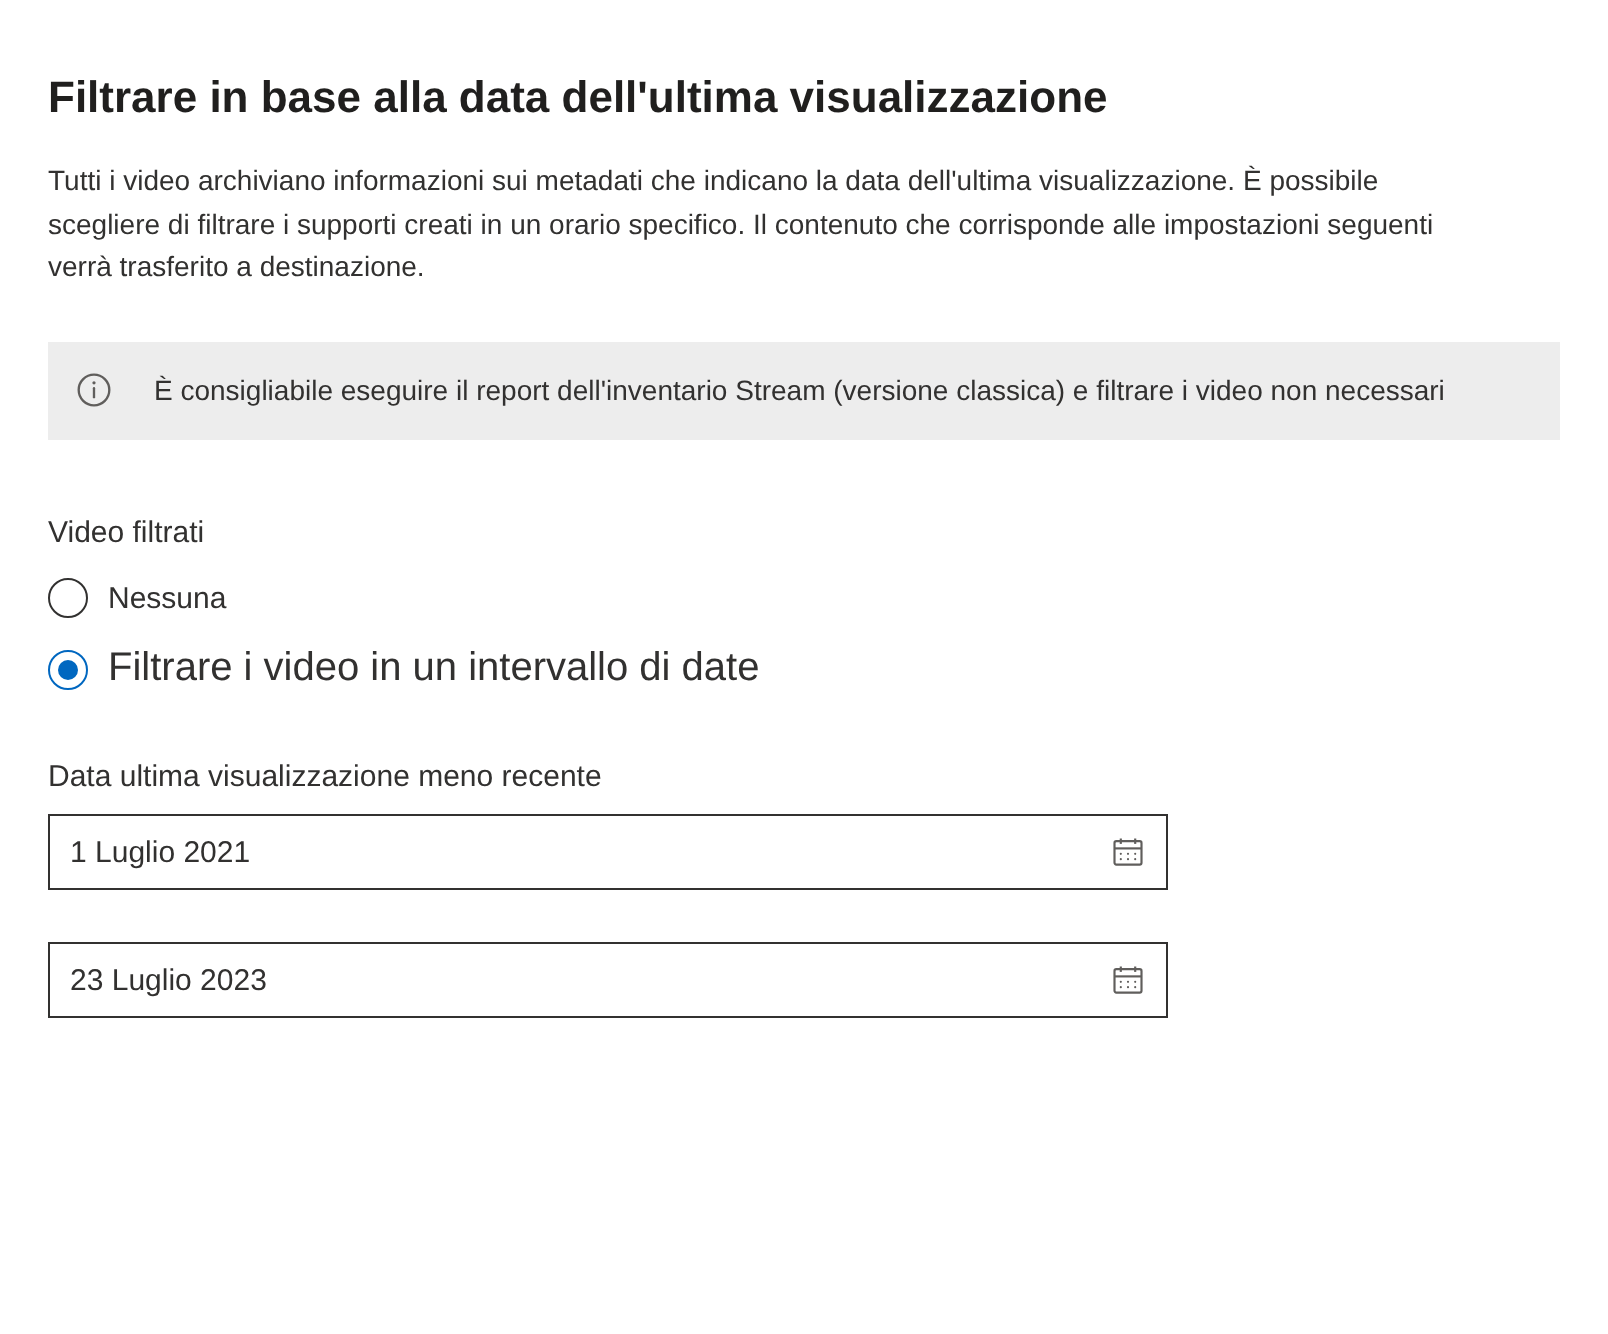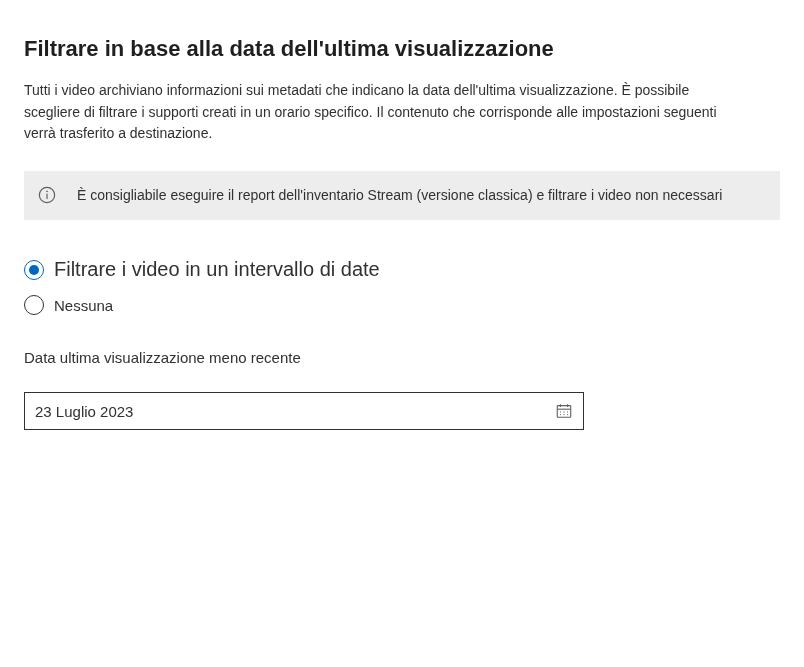--- a/index.html
+++ b/index.html
@@ -134,39 +134,58 @@
     <span class="info-icon">
       <svg viewBox="0 0 20 20" width="18" height="18" fill="none" stroke="#605e5c" stroke-width="1.3">
         <circle cx="10" cy="10" r="8.5"></circle>
         <line x1="10" y1="9" x2="10" y2="14" stroke-linecap="round"></line>
         <circle cx="10" cy="6" r="0.9" fill="#605e5c" stroke="none"></circle>
       </svg>
     </span>
     <div class="info-text">È consigliabile eseguire il report dell'inventario Stream (versione classica) e filtrare i video non necessari</div>
   </div>
 
+  <div class="section-label">Video filtrati</div>
 
   <div class="radio-group">
+
+    <div class="radio-row">
+      <span class="radio-outer"></span>
+      <span class="radio-label">Nessuna</span>
+    </div>
 
     <div class="radio-row">
       <span class="radio-outer selected">
         <span class="radio-inner"></span>
       </span>
       <span class="radio-label emph">Filtrare i video in un intervallo di date</span>
     </div>
 
-    <div class="radio-row">
-      <span class="radio-outer"></span>
-      <span class="radio-label">Nessuna</span>
-    </div>
-
   </div>
 
   <div class="field-block">
     <div class="field-label">Data ultima visualizzazione meno recente</div>
+    <div class="date-field">
+      <span class="date-value">1 Luglio 2021</span>
+      <span class="cal-icon">
+        <svg viewBox="0 0 20 20" width="18" height="18" fill="none" stroke="#605e5c" stroke-width="1.2">
+          <rect x="2.5" y="4" width="15" height="13" rx="1"></rect>
+          <line x1="2.5" y1="8" x2="17.5" y2="8"></line>
+          <line x1="6" y1="2.5" x2="6" y2="5.5"></line>
+          <line x1="14" y1="2.5" x2="14" y2="5.5"></line>
+          <line x1="6" y1="11" x2="6" y2="11"></line>
+          <circle cx="6" cy="11" r="0.6" fill="#605e5c" stroke="none"></circle>
+          <circle cx="10" cy="11" r="0.6" fill="#605e5c" stroke="none"></circle>
+          <circle cx="14" cy="11" r="0.6" fill="#605e5c" stroke="none"></circle>
+          <circle cx="6" cy="14" r="0.6" fill="#605e5c" stroke="none"></circle>
+          <circle cx="10" cy="14" r="0.6" fill="#605e5c" stroke="none"></circle>
+          <circle cx="14" cy="14" r="0.6" fill="#605e5c" stroke="none"></circle>
+        </svg>
+      </span>
+    </div>
   </div>
 
   <div class="field-block">
     <div class="date-field">
       <span class="date-value">23 Luglio 2023</span>
       <span class="cal-icon">
         <svg viewBox="0 0 20 20" width="18" height="18" fill="none" stroke="#605e5c" stroke-width="1.2">
           <rect x="2.5" y="4" width="15" height="13" rx="1"></rect>
           <line x1="2.5" y1="8" x2="17.5" y2="8"></line>
           <line x1="6" y1="2.5" x2="6" y2="5.5"></line>

